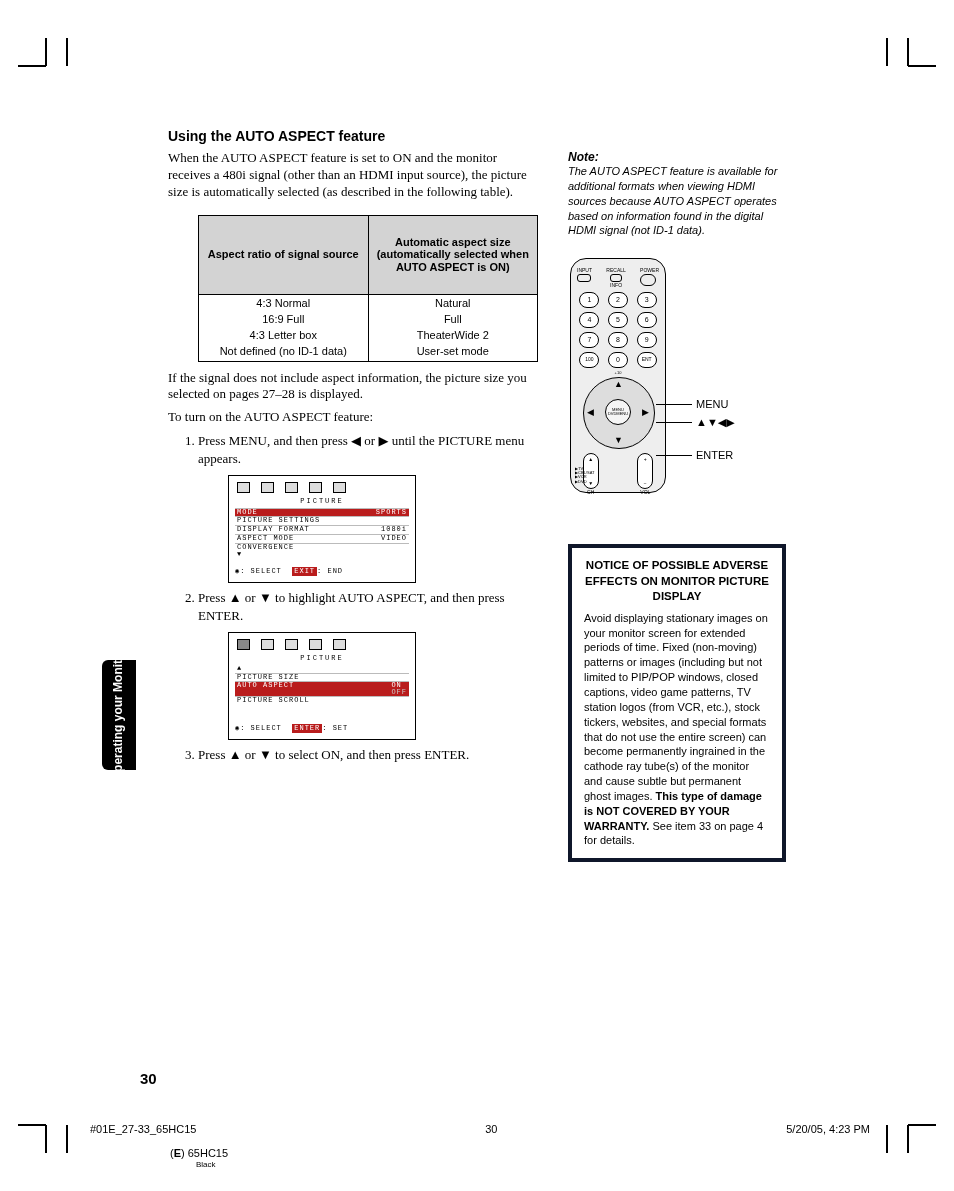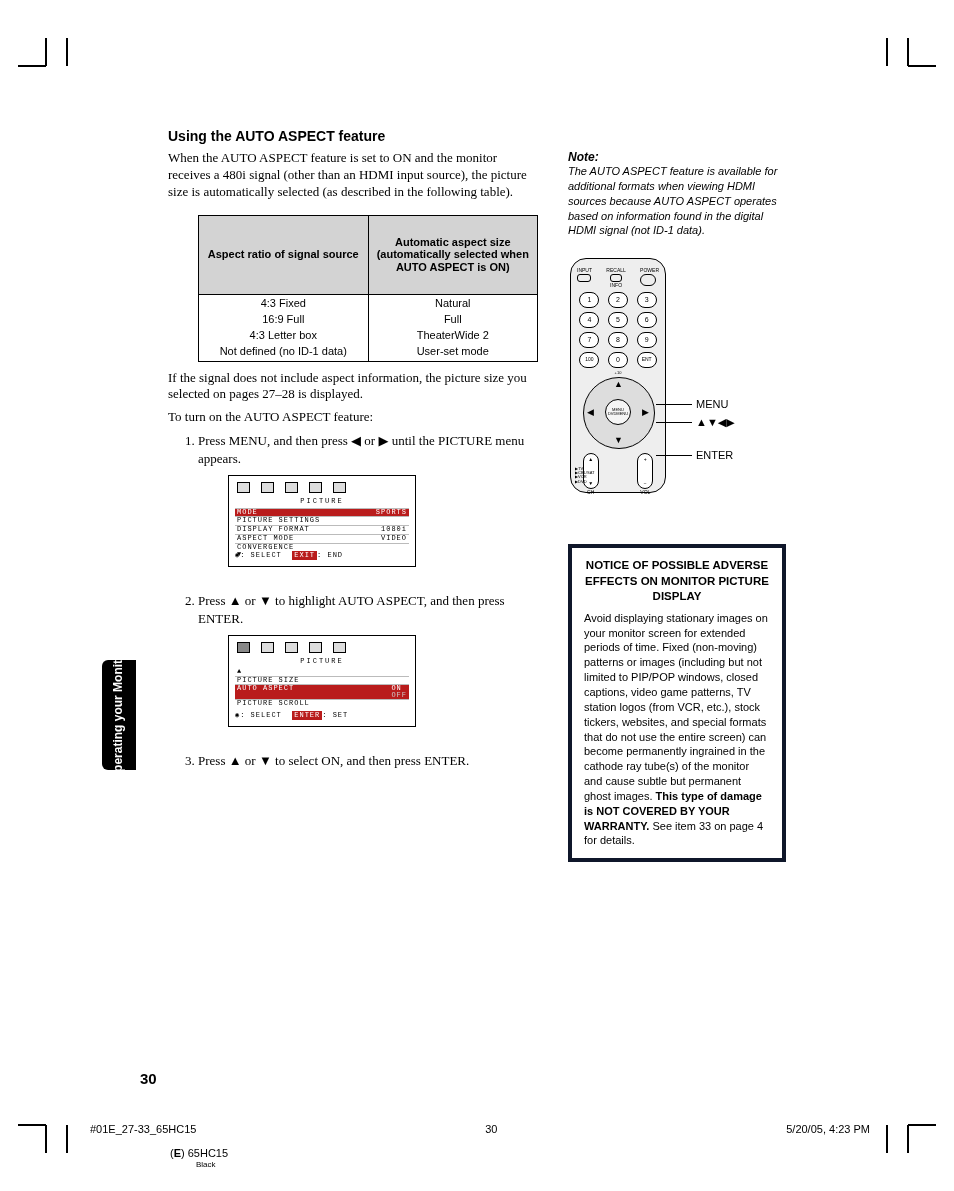--- a/index.html
+++ b/index.html
@@ -69,23 +69,23 @@
     text-align: center;
     padding: 2px 0;
   }
   table.aspect tr:last-child td { border-bottom: 1px solid #000; padding-bottom:4px;}
 
   ol.steps { margin: 6px 0 0 0; padding-left: 30px; }
   ol.steps li { margin-bottom: 6px; font-family: Georgia, serif; font-size: 13px; line-height:1.35;}
 
   .osd {
     width: 188px;
-    height: 92px;
+    height: 108px;
     border: 1px solid #000;
-    margin: 8px 0 25px 30px;
+    margin: 8px 0 6px 30px;
     background: #fff;
     font-family: "Courier New", monospace;
     font-size: 7px;
     padding: 6px;
     box-sizing: border-box;
     position: relative;
   }
   .osd .icons { display:flex; gap:11px; margin-bottom:4px; padding-left:2px;}
   .osd .icons span { width:11px; height:9px; border:1px solid #000; display:inline-block; background:#ddd;}
   .osd .title { text-align:center; letter-spacing:2px; font-size:7px; margin-bottom:1px;}
@@ -231,21 +231,21 @@
   <div class="left-col">
     <div class="body-text">When the AUTO ASPECT feature is set to ON and the monitor receives a 480i signal (other than an HDMI input source), the picture size is automatically selected (as described in the following table).</div>
 
     <table class="aspect">
       <tbody>
           <tr>
         <th style="width:50%">Aspect ratio of signal source</th>
         <th>Automatic aspect size (automatically selected when AUTO ASPECT is ON)</th>
       </tr>
       <tr>
-            <td>4:3 Fixed</td>
+            <td>4:3 Normal</td>
             <td>Natural</td>
           </tr>
       <tr>
             <td>16:9 Full</td>
             <td>Full</td>
           </tr>
       <tr>
             <td>4:3 Letter box</td>
             <td>TheaterWide 2</td>
           </tr>

